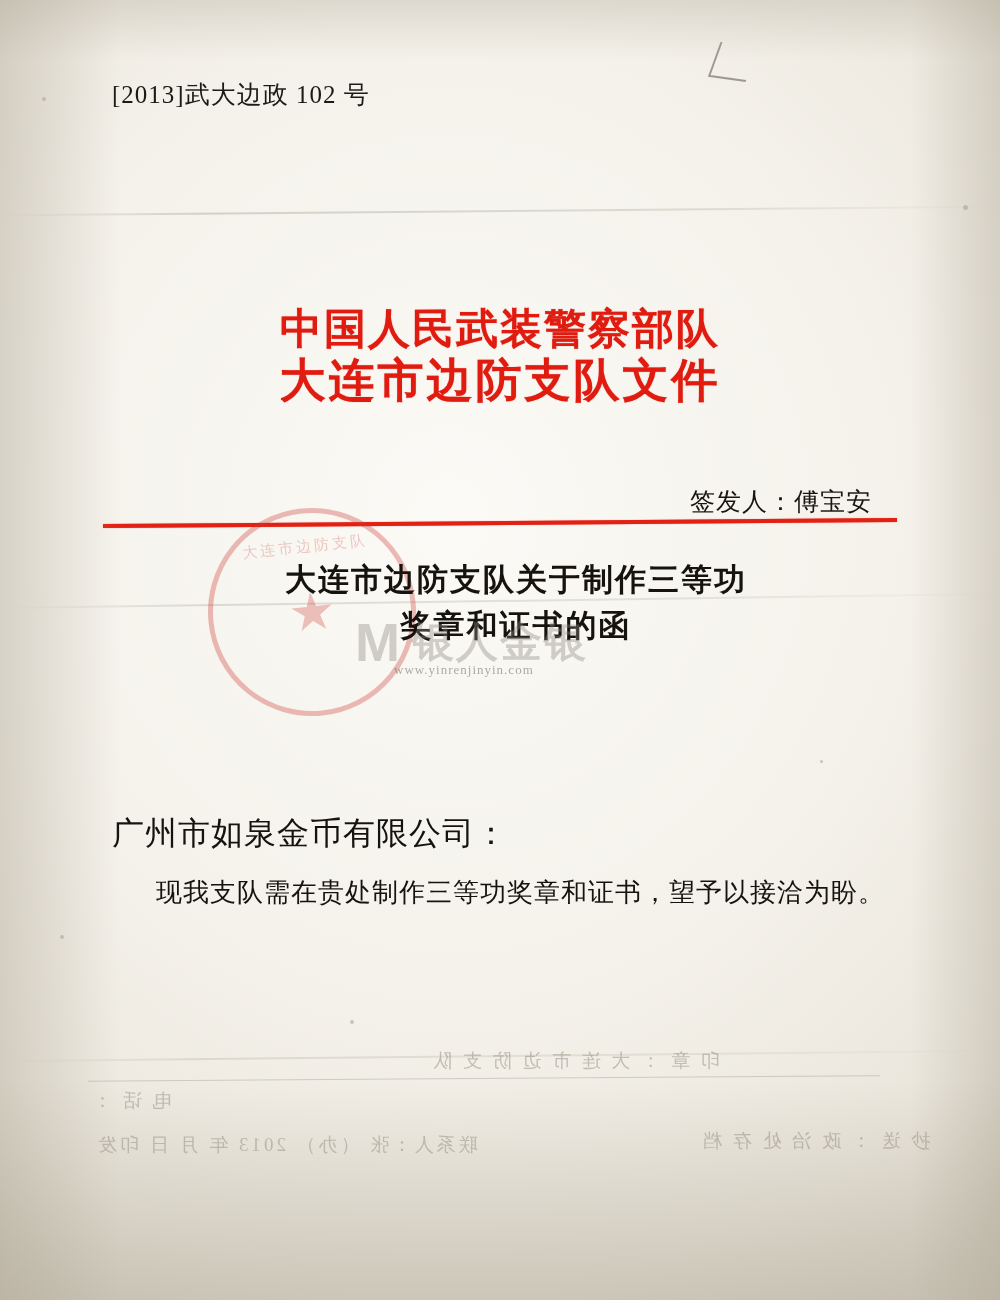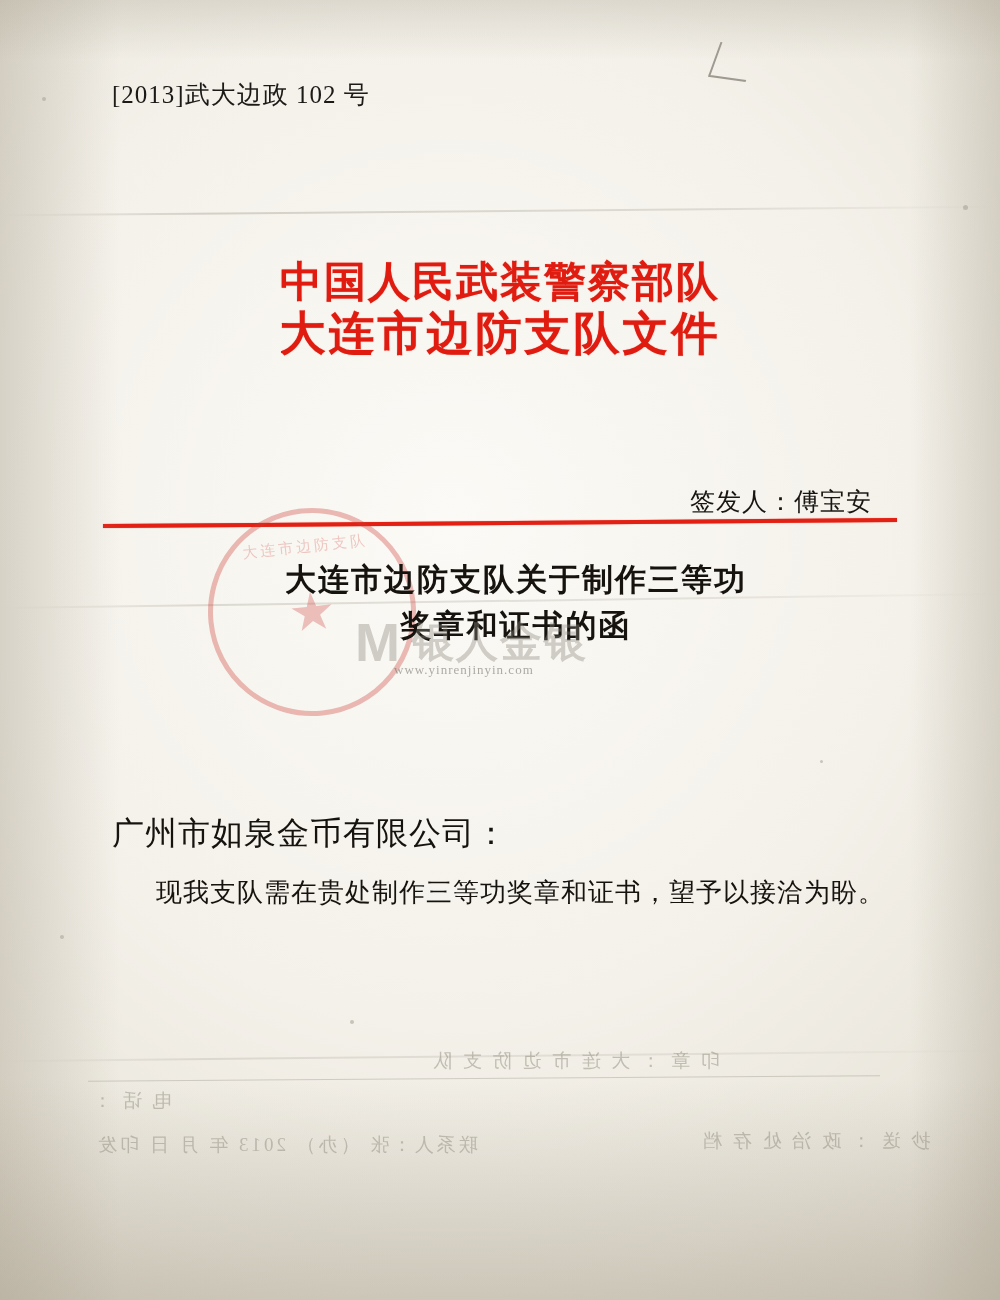--- a/index.html
+++ b/index.html
@@ -77,20 +77,21 @@
     top: 258px;
     text-align: center;
     color: #e01c10;
   }
   .masthead .line1 {
     font-size: 42px;
     font-weight: bold;
     letter-spacing: 2px;
     line-height: 1.15;
     text-shadow: 0 0 1px rgba(224,28,16,0.6);
+    margin-top: 47px;
   }
   .masthead .line2 {
     font-size: 46px;
     font-weight: bold;
     letter-spacing: 3px;
     line-height: 1.2;
     margin-top: 0;
     text-shadow: 0 0 1px rgba(224,28,16,0.6);
   }
   .issuer {

